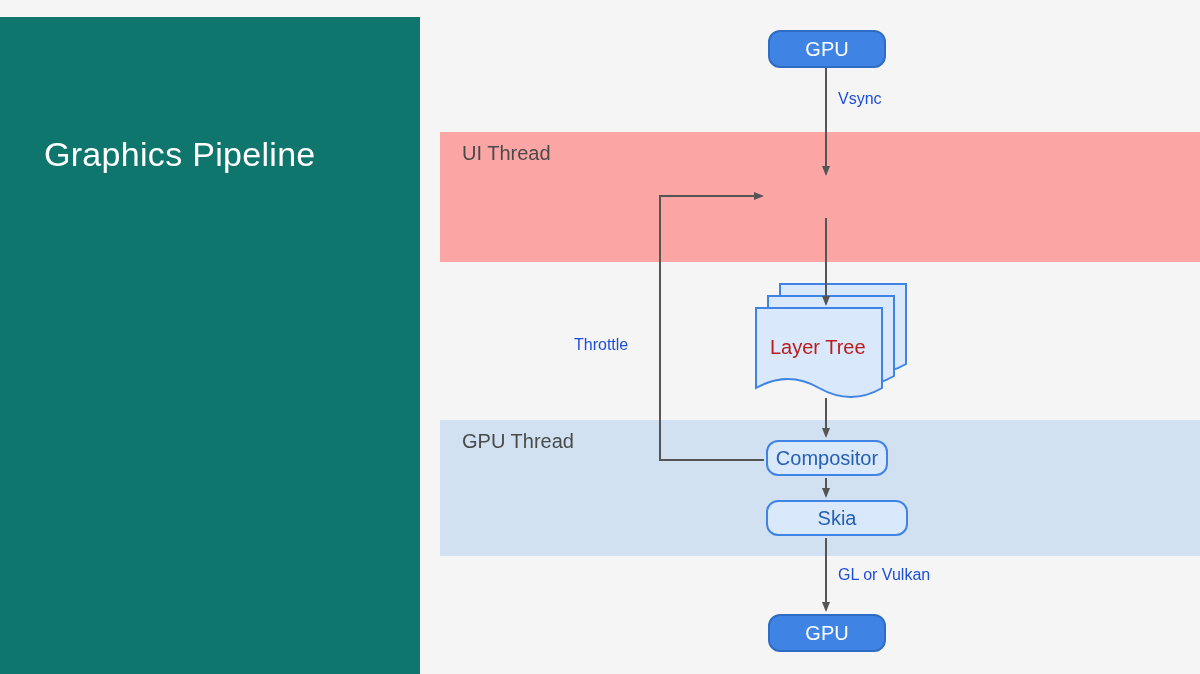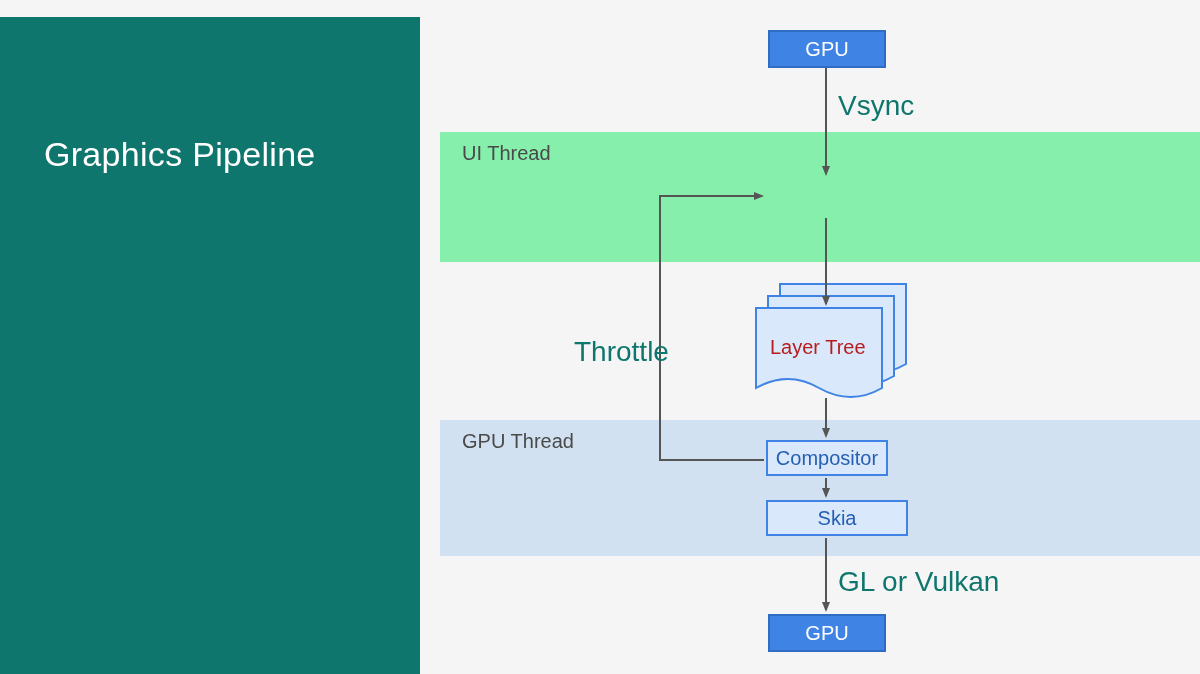--- a/index.html
+++ b/index.html
@@ -38,41 +38,41 @@
   }
   
   .band {
     position: absolute;
     left: 440px;
     right: 0;
   }
   .band-ui {
     top: 132px;
     height: 130px;
-    background: #86efac;
+    background: #fca5a5;
   }
   .band-gpu {
     top: 420px;
     height: 136px;
     background: #d1e1f1;
   }
   .band-label {
     position: absolute;
     top: 10px;
     left: 22px;
     font-size: 20px;
     color: #4a4a4a;
   }
   
   .node {
     position: absolute;
     box-sizing: border-box;
     text-align: center;
     font-size: 20px;
-    border-radius: 0;
+    border-radius: 12px;
   }
   .node-blue-solid {
     background: #3f84e5;
     color: #ffffff;
     border: 2px solid #2f6cc4;
     line-height: 34px;
     height: 38px;
   }
   .node-green-solid {
     background: #1c9c56;
@@ -92,22 +92,22 @@
   svg.arrows {
     position: absolute;
     left: 0;
     top: 0;
     width: 1200px;
     height: 674px;
     pointer-events: none;
   }
   .edge-label {
     position: absolute;
-    font-size: 28px;
-    color: #0f766e;
+    font-size: 16px;
+    color: #1d4ed8;
   }
   .doc-text {
     position: absolute;
     font-size: 20px;
     color: #b91c1c;
   }
 </style>
 </head>
 <body>
 

